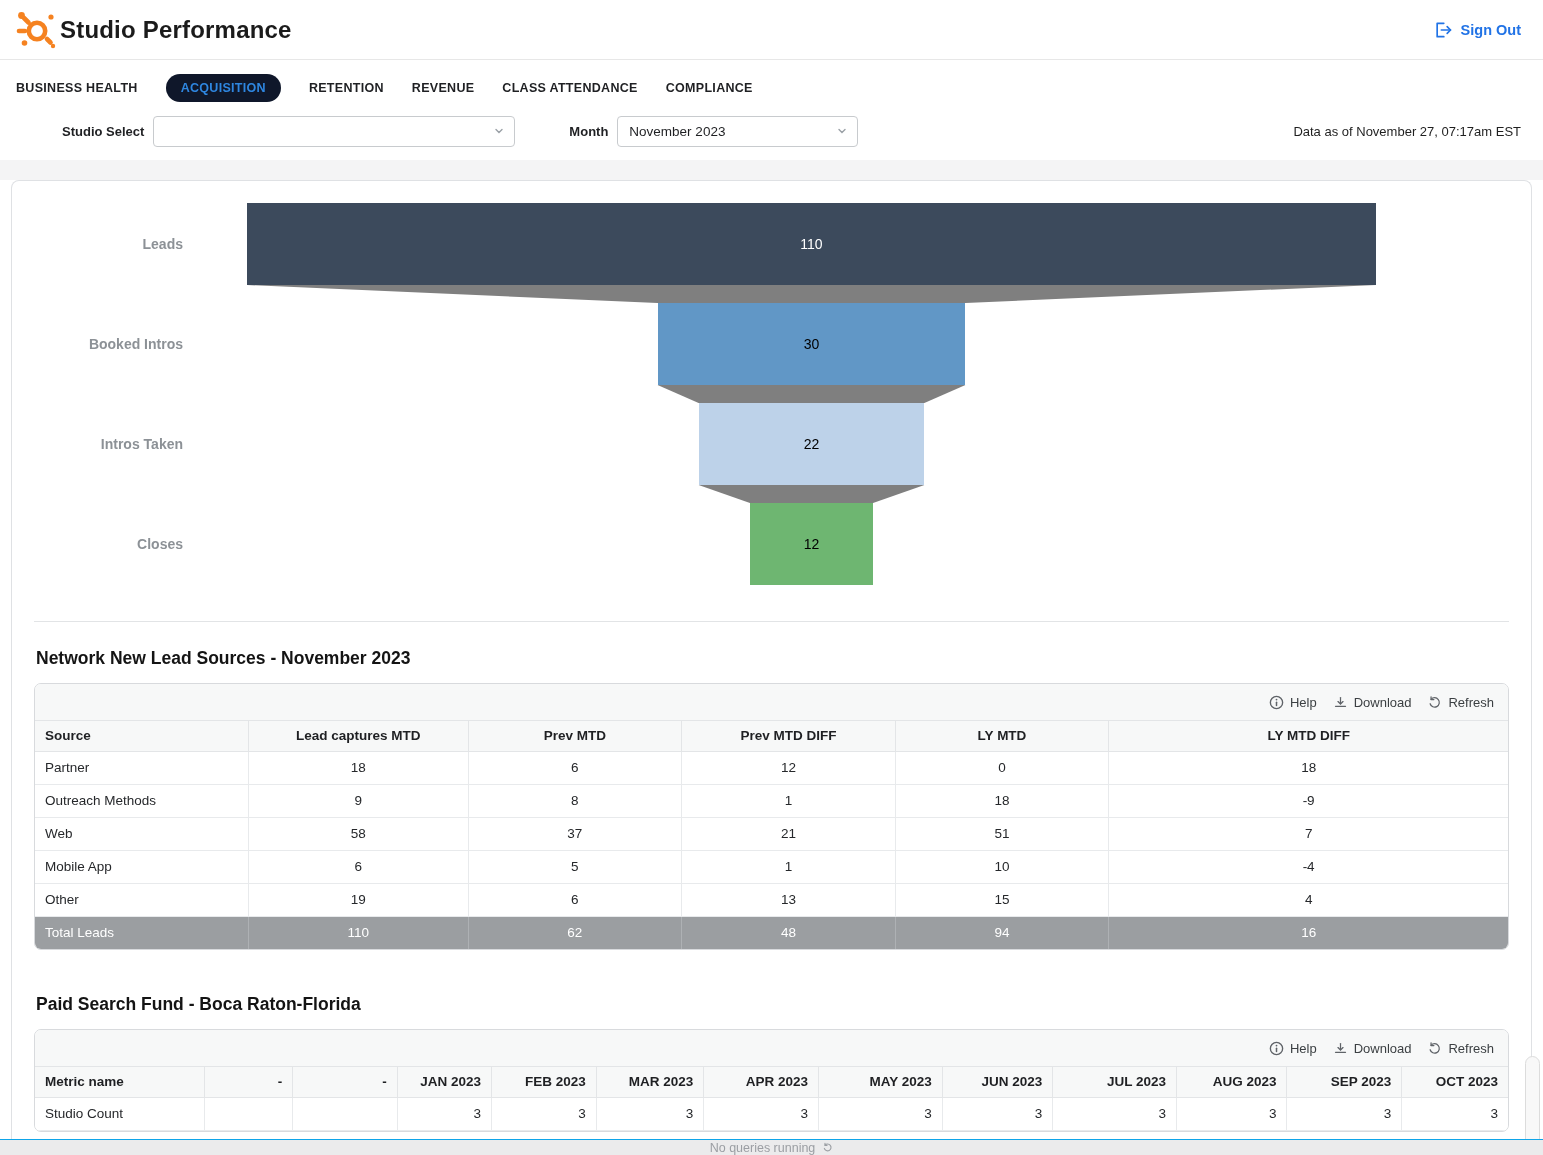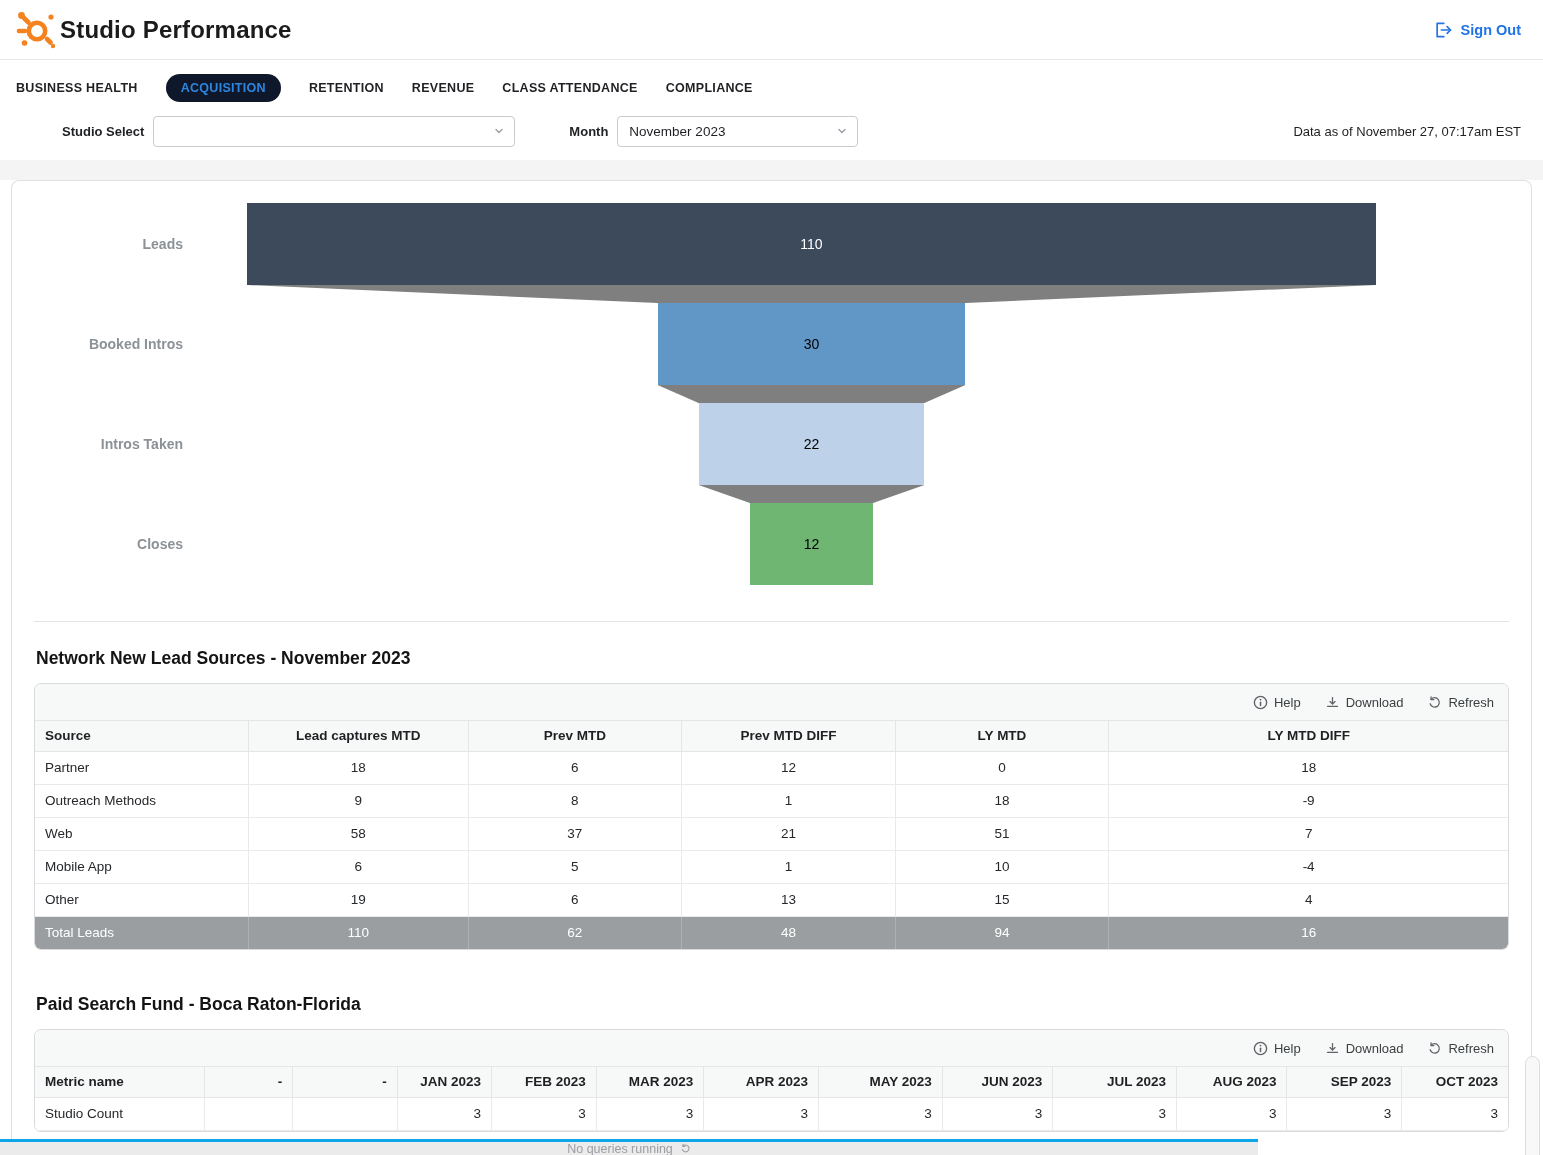--- a/index.html
+++ b/index.html
@@ -56,39 +56,39 @@
   .funnel-conn { height:100%; width:100%; }
 
   .divider { border:none; border-top:1px solid #e2e4e6; margin:36px 22px 0 22px; }
 
   .sub-title { font-size:17.5px; font-weight:700; color:#141414; margin:26px 0 14px 24px; }
   .pad-top { margin-top:44px; }
 
   
   .tbl-wrap { margin:0 22px; border:1px solid #d8dadd; border-radius:7px; overflow:hidden; }
   .tbl-toolbar { background:#f7f8f8; height:37px; display:flex; align-items:center;
-    justify-content:flex-end; gap:24px; padding-right:14px; border-bottom:1px solid #e3e5e7; }
+    justify-content:flex-end; gap:16px; padding-right:14px; border-bottom:1px solid #e3e5e7; }
   .tool-btn { display:flex; align-items:center; gap:6px; font-size:13px; color:#3c4043; cursor:pointer; }
   table { width:100%; border-collapse:collapse; table-layout:fixed; }
   th { background:#f7f8f8; font-size:13.5px; font-weight:700; color:#1f2023; height:30px;
     border:1px solid #e3e5e7; border-top:none; text-align:center; padding:0 10px; }
   td { font-size:13.5px; color:#26282b; height:33px; border:1px solid #e8eaec;
     text-align:center; padding:0 10px; background:#fff; }
   th:first-child, td:first-child { text-align:left; border-left:none; }
   th:last-child, td:last-child { border-right:none; }
   tr.total td { background:#9b9ea1; color:#fff; border-color:#aeb1b4; border-bottom:none; }
   .tbl-months th, .tbl-months td { text-align:right; }
   .tbl-months th:first-child, .tbl-months td:first-child { text-align:left; }
 
   .v-scrollbar { position:absolute; right:-9px; top:875px; width:15px; height:110px;
     background:#f8f8f8; border:1px solid #dcdcdc; border-radius:8px; }
 
   
-  .status-bar { position:fixed; left:0; bottom:0; width:1258px; height:16px; background:#ebebec;
-    border-top:3px solid #0ea5e9; display:flex; align-items:center; justify-content:center;
+  .status-bar { position:fixed; left:0; bottom:0; width:1543px; height:16px; background:#ebebec;
+    border-top:1px solid #0ea5e9; display:flex; align-items:center; justify-content:center;
     gap:7px; font-size:12.5px; color:#9b9ea3; z-index:50; }
   .icon-stroke { stroke:currentColor; fill:none; stroke-width:2; stroke-linecap:round; stroke-linejoin:round; }
 </style>
 </head>
 <body>
 
 <div class="app-header">
   <svg class="logo" viewBox="0 0 42 44">
     <g stroke="#f58220" stroke-width="4.6" stroke-linecap="round" fill="none">
       <circle cx="23" cy="23" r="8.2"></circle>

